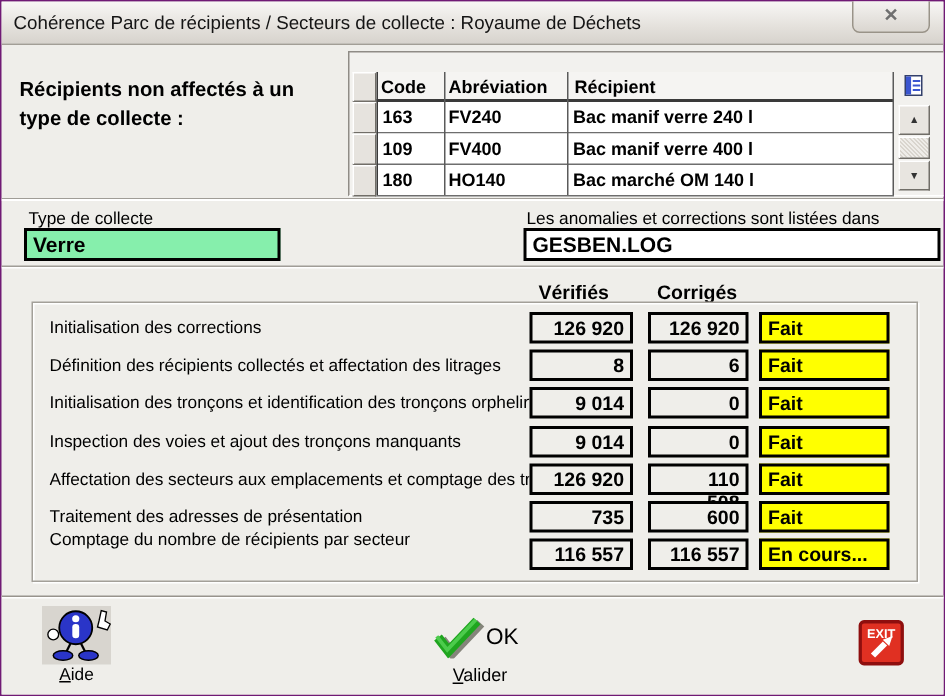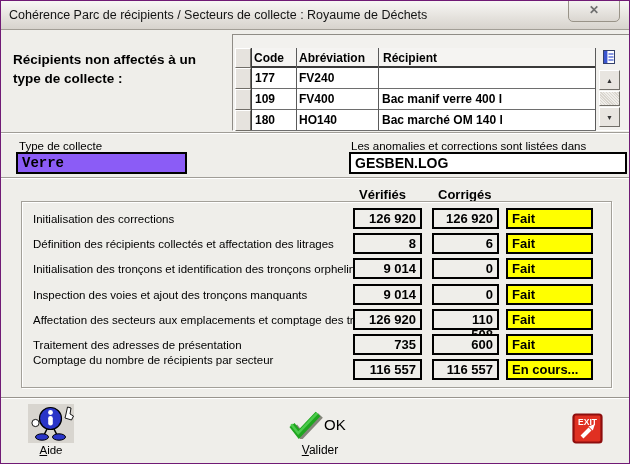--- a/index.html
+++ b/index.html
@@ -90,22 +90,23 @@
     <div class="rowhdr" style="top:54px;height:21px;"></div>
     <div class="rowhdr" style="top:75px;height:21px;"></div>
 
     <div class="g-hdrrow">
       <span class="g-hdr" style="left:3px;">Code</span>
       <span class="g-hdr" style="left:48px;text-align:right;">Abréviation</span>
       <span class="g-hdr" style="left:132px;">Récipient</span>
     </div>
 
     <div class="g-row" style="top:33px;">
-      <span class="g-cell" style="left:4px;width:42px;">177</span>
+      <span class="g-cell" style="left:4px;width:42px;">163</span>
       <span class="g-cell" style="left:48px;width:80px;">FV240</span>
+      <span class="g-cell" style="left:131px;width:210px;">Bac manif verre 240 l</span>
     </div>
     <div class="g-row" style="top:54px;">
       <span class="g-cell" style="left:4px;width:42px;">109</span>
       <span class="g-cell" style="left:48px;width:80px;">FV400</span>
       <span class="g-cell" style="left:131px;width:210px;">Bac manif verre 400 l</span>
     </div>
     <div class="g-row" style="top:75px;">
       <span class="g-cell" style="left:4px;width:42px;">180</span>
       <span class="g-cell" style="left:48px;width:80px;">HO140</span>
       <span class="g-cell" style="left:131px;width:210px;">Bac marché OM 140 l</span>
@@ -130,21 +131,21 @@
     <div class="sb-thumb"></div>
     <div class="sb-btn" style="top:72px;">
       <span>▼</span>
     </div>
   </div>
 
   <div class="etch" style="top:131px;"></div>
   <div class="etch" style="top:176px;"></div>
 
   <div class="small-label" style="left:18px;top:139px;">Type de collecte</div>
-  <div class="field" style="left:15px;top:151px;width:171px;background:#8b5cf6;font-family:Liberation Mono, monospace;">Verre</div>
+  <div class="field" style="left:15px;top:151px;width:171px;background:#86efac;">Verre</div>
 
   <div class="small-label" style="left:350px;top:139px;">Les anomalies et corrections sont listées dans</div>
   <div class="field" style="left:348px;top:151px;width:278px;background:#FFFFFF;">GESBEN.LOG</div>
 
   <div class="col-hdr" style="left:358px;">Vérifiés</div>
   <div class="col-hdr" style="left:437px;">Corrigés</div>
 
   <div class="groupbox"></div>
 
   <div class="task-label" style="top:212px;">Initialisation des corrections</div>

